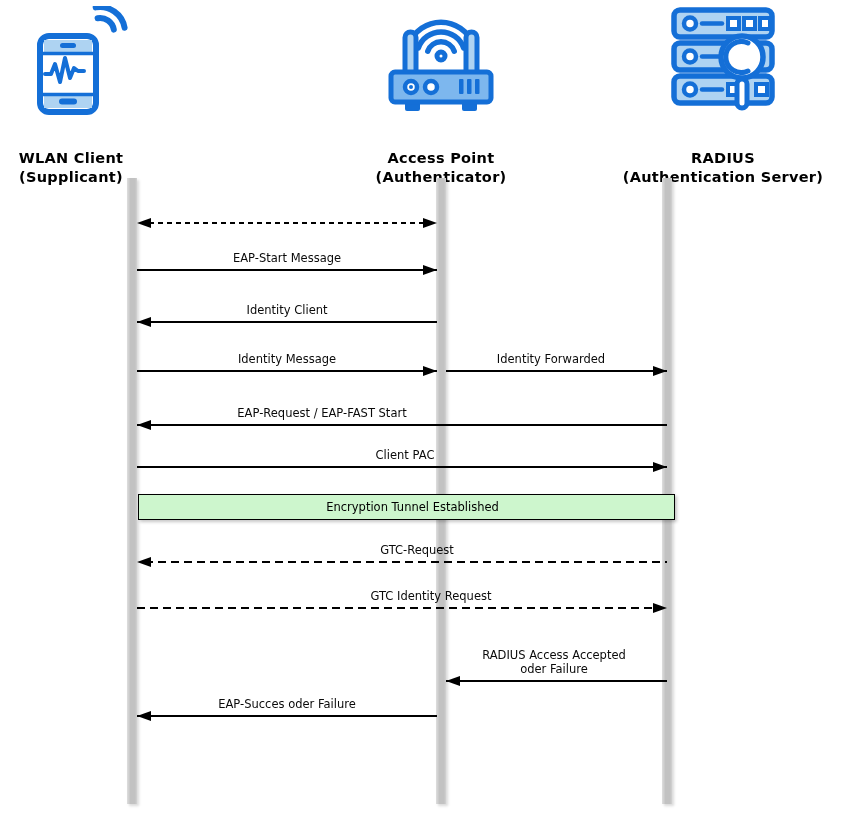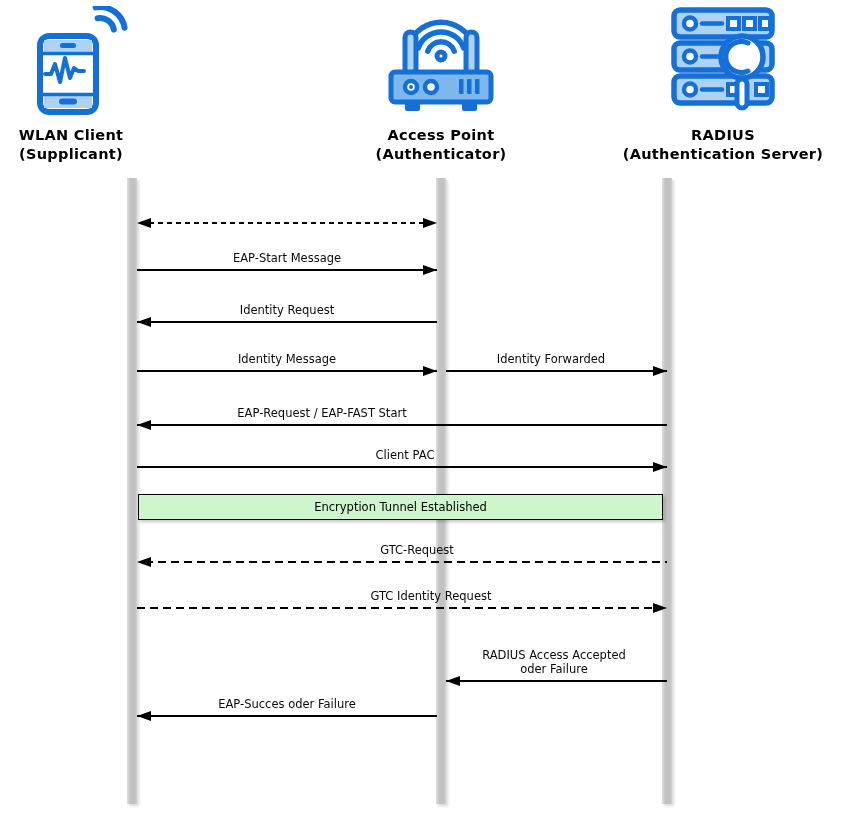--- a/index.html
+++ b/index.html
@@ -3,21 +3,21 @@
 <meta charset="utf-8">
 <style>
   html,body{margin:0;padding:0;background:#fff;}
   .stage{
     position:relative;width:848px;height:821px;background:#ffffff;overflow:hidden;
     font-family:"DejaVu Sans",sans-serif;color:#000;
   }
   .abs{position:absolute;}
   .actor-label{
     position:absolute;transform:translateX(-50%);text-align:center;
-    font-size:14.5px;font-weight:bold;line-height:19px;letter-spacing:.3px;white-space:nowrap;
+    font-size:14.5px;font-weight:bold;line-height:19px;letter-spacing:.3px;white-space:nowrap;margin-top:23px;
   }
   .lifeline{
     position:absolute;top:178px;height:626px;width:10px;
     background:linear-gradient(90deg,#dedede 0%,#c2c2c2 35%,#c2c2c2 80%,#d2d2d2 100%);
     box-shadow:2px 2px 3px rgba(0,0,0,.15);
   }
   .msg-label{
     position:absolute;transform:translateX(-50%);white-space:nowrap;
     font-size:11.5px;line-height:14px;color:#0a0a0a;text-align:center;
   }
@@ -25,20 +25,21 @@
   .shaft.solid{height:1.5px;background:#000;}
   .shaft.dash-sm{height:1.7px;background:repeating-linear-gradient(to right,#000 0 5px,transparent 5px 9px);}
   .shaft.dash-lg{height:2px;background:repeating-linear-gradient(to right,#000 0 8px,transparent 8px 13px);}
   .ah{position:absolute;width:0;height:0;border-top:5px solid transparent;border-bottom:5px solid transparent;}
   .ah-r{border-left:14px solid #000;}
   .ah-l{border-right:14px solid #000;}
   .note{
     position:absolute;display:flex;align-items:center;justify-content:center;
     background:#cdf6cd;border:1.6px solid #000;font-size:11.5px;
     box-shadow:2px 2px 3px rgba(0,0,0,.22);
+    padding-left:12px;
   }
   svg .st{stroke:#146fd7;}
 </style>
 </head>
 <body>
 
 <div class="stage">
 
   <svg class="abs" style="left:30px;top:6px" width="100" height="112" viewBox="0 0 100 112">
     <path class="st" d="M 67.6 12.2 A 14 14 0 0 1 83.8 23.6" fill="none" stroke-width="6" stroke-linecap="round"></path>
@@ -109,21 +110,21 @@
   <div class="lifeline" style="left:662px"></div>
 
   <div class="shaft dash-sm" style="left:140px;top:222px;width:294px"></div>
   <div class="ah ah-l" style="left:137px;top:218px"></div>
   <div class="ah ah-r" style="left:423px;top:218px"></div>
 
   <div class="msg-label" style="left:287px;top:251px">EAP-Start Message</div>
   <div class="shaft solid" style="left:137px;top:269px;width:300px"></div>
   <div class="ah ah-r" style="left:423px;top:265px"></div>
 
-  <div class="msg-label" style="left:287px;top:303px">Identity Request</div>
+  <div class="msg-label" style="left:287px;top:303px">Identity Client</div>
   <div class="shaft solid" style="left:137px;top:321px;width:300px"></div>
   <div class="ah ah-l" style="left:137px;top:317px"></div>
 
   <div class="msg-label" style="left:287px;top:352px">Identity Message</div>
   <div class="shaft solid" style="left:137px;top:370px;width:300px"></div>
   <div class="ah ah-r" style="left:423px;top:366px"></div>
 
   <div class="msg-label" style="left:551px;top:352px">Identity Forwarded</div>
   <div class="shaft solid" style="left:446px;top:370px;width:221px"></div>
   <div class="ah ah-r" style="left:653px;top:366px"></div>

